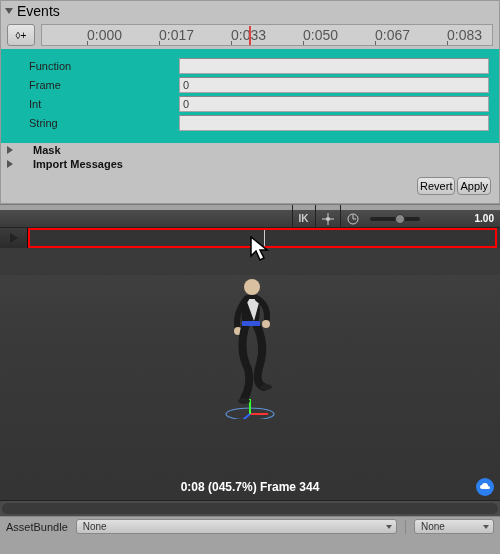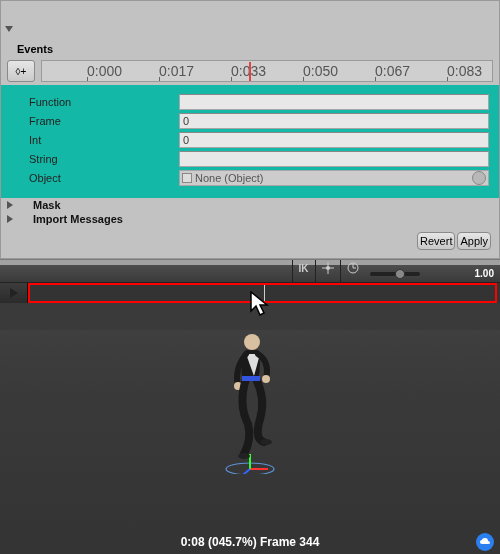--- a/index.html
+++ b/index.html
@@ -3,21 +3,21 @@
 <meta charset="utf-8">
 <style>
   * { box-sizing: border-box; margin: 0; padding: 0; font-family: Arial, sans-serif; }
   body { width: 500px; height: 554px; background: #a2a2a2; font-size: 11px; color: #000; overflow: hidden; }
 
   
   .inspector { background: #c2c2c2; border: 1px solid #999; }
   .events-header { display:flex; align-items:center; padding: 2px 4px; background:#c2c2c2; }
   .foldout { width:0; height:0; border-left:4px solid transparent; border-right:4px solid transparent; border-top:6px solid #555; margin-right:4px; cursor:pointer; }
   .foldout.closed { border-top:4px solid transparent; border-bottom:4px solid transparent; border-left:6px solid #555; }
-  .events-header span { font-weight:bold; font-size:11px;margin-top:40px; }
+  .events-header span { font-weight:normal; font-size:14px; }
   .timeline-row { display:flex; align-items:center; padding: 3px 6px; background:#c2c2c2; gap:6px; }
   .add-event-btn { width:28px; height:22px; background:linear-gradient(#e6e6e6,#cacaca); border:1px solid #8a8a8a; border-radius:3px; font-size:10px; display:flex; align-items:center; justify-content:center; }
   .timeline { flex:1; height:22px; background:#cfcfcf; border:1px solid #9a9a9a; position:relative; }
   .tick { position:absolute; top:2px; font-size:14px; color:#555;margin-left:36px; }
   .tick::after { content:''; position:absolute; top:14px; left:0; width:1px; height:4px; background:#666; }
   .playhead { position:absolute; top:1px; width:2px; height:19px; background:#d44; }
 
   .props { padding: 6px 10px 10px 28px; background:#14b8a6; }
   .prop-row { display:flex; align-items:center; margin:2px 0; height:17px; }
   .prop-label { width:150px; color:#222; }
@@ -31,21 +31,21 @@
   .fold-row span { font-weight:bold; font-size:11px; color:#111;margin-left:12px; }
 
   .btn-row { display:flex; justify-content:flex-end; gap:2px; padding:6px 8px 8px; }
   .ubtn { background:linear-gradient(#e6e6e6,#c8c8c8); border:1px solid #8a8a8a; border-radius:4px; padding:2px 2px; font-size:11px; }
 
   .divider { height:6px; background:#a2a2a2; border-top:1px solid #7a7a7a; }
 
   
   .preview-bar { height:18px; background:linear-gradient(#4d4d4d,#3a3a3a); display:flex; align-items:center; color:#ccc; font-size:10px; border-bottom:1px solid #222; }
   .preview-bar .spacer { margin-left:auto; }
-  .mini-btn { padding:14px 6px; height:100%; display:flex; align-items:flex-end; border-left:1px solid #222; }
+  .mini-btn { padding:14px 6px; height:100%; display:flex; align-items:center; border-left:1px solid #222; }
   .mini-slider { width:50px; height:4px; background:#222; margin:0 5px; position:relative; border-radius:2px; }
   .mini-slider .knob { position:absolute; top:-3px; left:50%; width:10px; height:10px; background:#888; border-radius:50%; border:1px solid #333; }
   .speed { font-weight:bold; color:#fff; padding:0 6px;margin-left:44px; }
 
   
   .scrub-wrap { position:relative; height:20px; background:linear-gradient(#3c3c3c,#2b2b2b); display:flex; align-items:center; }
   .play-btn { width:28px; height:20px; display:flex; align-items:center; justify-content:center; border-right:1px solid #111; }
   .play-tri { width:0; height:0; border-top:5px solid transparent; border-bottom:5px solid transparent; border-left:8px solid #222; }
   .scrub-track { flex:1; height:20px; background:#333; position:relative; }
   .red-box { position:absolute; top:0; left:28px; right:3px; bottom:0; border:2px solid #f00; pointer-events:none; }
@@ -110,28 +110,20 @@
       <input class="prop-field" value="0" style="">
     </div>
     <div class="prop-row">
       <div class="prop-label">Int</div>
       <input class="prop-field" value="0" style="">
     </div>
     <div class="prop-row">
       <div class="prop-label">String</div>
       <input class="prop-field" value="" style="">
     </div>
-    <div class="prop-row">
-      <div class="prop-label">Object</div>
-      <div class="obj-field">
-        <div class="obj-check"></div>
-        <span>None (Object)</span>
-        <div class="obj-picker"></div>
-      </div>
-    </div>
   </div>
 
   <div class="fold-row">
     <div class="foldout closed"></div>
     <span>Mask</span>
   </div>
   <div class="fold-row">
     <div class="foldout closed"></div>
     <span>Import Messages</span>
   </div>

